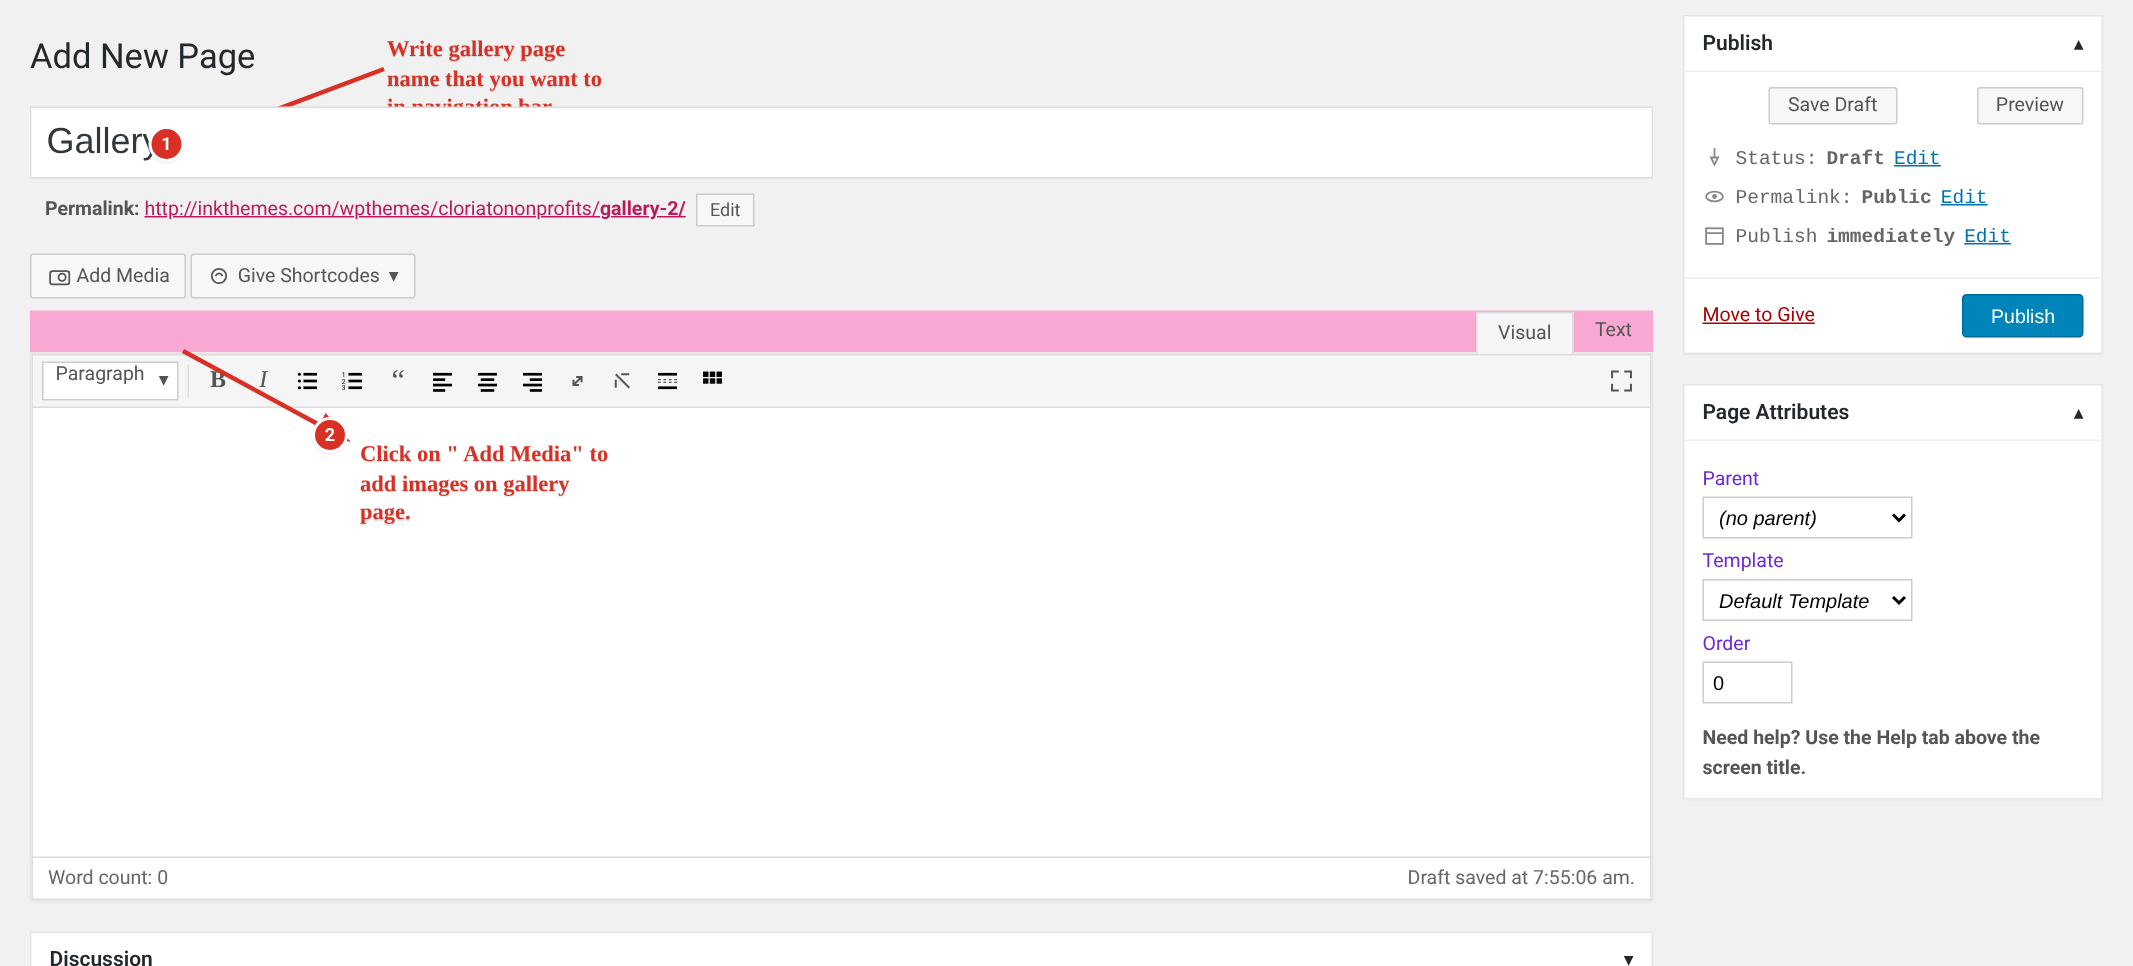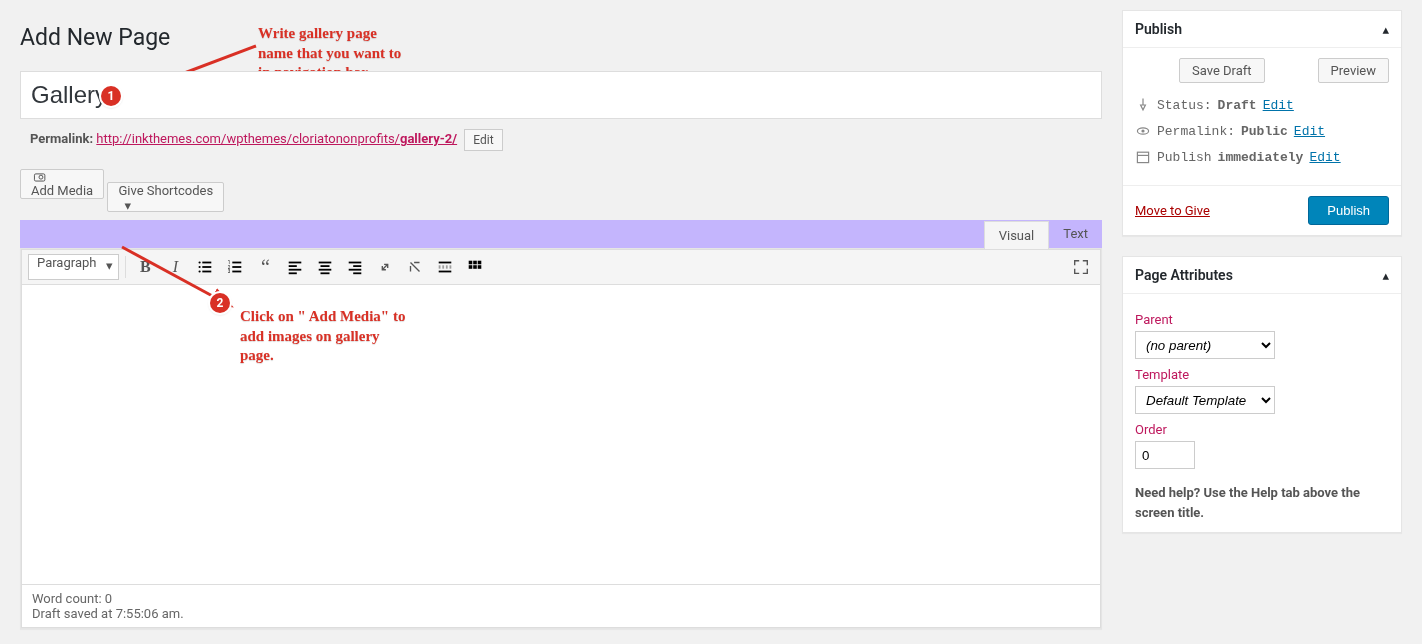--- a/index.html
+++ b/index.html
@@ -7,51 +7,51 @@
   .wrap{padding:10px 20px 30px 20px;display:flex;gap:20px;min-height:640px;}
   .main{flex:1;}
   .side{width:280px;}
   h1.page-title{font-size:23px;font-weight:400;margin:14px 0 20px 0;color:#23282d;}
   .title-input-wrap{background:#fff;border:1px solid #ddd;margin-bottom:6px;}
   .title-input{width:100%;border:none;outline:none;font-size:24px;height:46px;padding:0 10px;color:#32373c;}
   .permalink{font-size:13px;color:#555;padding:4px 0 18px 10px;}
   .permalink a{color:#be185d;text-decoration:underline;}
   .permalink .editbtn{display:inline-block;border:1px solid #ccc;background:#f7f7f7;padding:0 8px;font-size:12px;height:22px;line-height:20px;vertical-align:middle;margin-left:4px;cursor:pointer;}
   .media-row{margin-bottom:8px;}
-  .btn{display:inline-flex;border:1px solid #ccc;background:#f7f7f7;height:30px;padding:0 10px;font-size:13px;color:#555;cursor:pointer;border-radius:2px;flex-direction:column;}
+  .btn{display:inline-flex;align-items:center;border:1px solid #ccc;background:#f7f7f7;height:30px;padding:0 10px;font-size:13px;color:#555;cursor:pointer;border-radius:2px;}
   .btn svg{width:16px;height:16px;margin-right:4px;}
   .editor-box{border:1px solid #e5e5e5;background:#fff;box-shadow:0 1px 1px rgba(0,0,0,.04);}
-  .tabs{display:flex;justify-content:flex-end;border-bottom:0;background:#c4b5fd;}
+  .tabs{display:flex;justify-content:flex-end;border-bottom:0;background:#f9a8d4;}
   .tab{padding:6px 14px;color:#555;cursor:pointer;}
   .tab.active{background:#f5f5f5;border:1px solid #ddd;border-bottom:none;position:relative;top:1px;}
   .toolbar{display:flex;align-items:center;background:#f5f5f5;border:1px solid #ddd;border-bottom:1px solid #ddd;padding:4px 6px;gap:4px;}
   .dd{border:1px solid #ccc;background:#fff;height:26px;padding:0 22px 0 8px;font-size:13px;color:#555;position:relative;cursor:pointer;}
   .dd:after{content:"▾";position:absolute;right:6px;top:3px;color:#555;}
   .tb-btn{width:26px;height:26px;display:flex;align-items:center;justify-content:center;cursor:pointer;color:#555;}
   .tb-btn svg{width:18px;height:18px;}
   .tb-sep{width:1px;height:22px;background:#ddd;margin:0 2px;}
   .tb-spacer{flex:1;}
   .editor-body{min-height:300px;background:#fff;border:1px solid #ddd;border-top:none;position:relative;}
-  .editor-status{display:flex;justify-content:space-between;padding:6px 10px;color:#666;font-size:13px;border:1px solid #ddd;border-top:none;flex-direction:column;}
+  .editor-status{display:flex;justify-content:space-between;padding:6px 10px;color:#666;font-size:13px;border:1px solid #ddd;border-top:none;}
   .disc-box{margin-top:20px;background:#fff;border:1px solid #e5e5e5;box-shadow:0 1px 1px rgba(0,0,0,.04);display:flex;align-items:center;justify-content:space-between;padding:10px 12px;cursor:pointer;}
   .disc-box h2{margin:0;font-size:14px;font-weight:600;}
   
   .postbox{background:#fff;border:1px solid #e5e5e5;box-shadow:0 1px 1px rgba(0,0,0,.04);margin-bottom:20px;}
   .postbox .hd{display:flex;justify-content:space-between;align-items:center;padding:10px 12px;border-bottom:1px solid #eee;cursor:pointer;}
   .postbox .hd h2{margin:0;font-size:14px;font-weight:600;}
   .postbox .bd{padding:10px 12px;font-size:13px;color:#555;}
   .pub-actions-top{display:flex;justify-content:space-between;margin-bottom:14px;margin-left:44px;}
   .ghost-btn{border:1px solid #ccc;background:#f7f7f7;padding:4px 12px;cursor:pointer;color:#555;border-radius:2px;}
   .pub-row{display:flex;align-items:center;gap:6px;margin:10px 0;color:#666;font-family:Liberation Mono, monospace;}
   .pub-row svg{width:16px;height:16px;color:#888;}
   .pub-row a{color:#0073aa;text-decoration:underline;}
   .pub-footer{display:flex;justify-content:space-between;align-items:center;border-top:1px solid #eee;padding:10px 12px;}
   .trash{color:#a00;text-decoration:underline;cursor:pointer;}
   .publish-btn{background:#0085ba;border:1px solid #006799;color:#fff;padding:6px 18px;border-radius:3px;cursor:pointer;font-size:13px;}
-  label.fld{display:block;margin:8px 0 4px 0;color:#be185d;}
+  label.fld{display:block;margin:8px 0 4px 0;color:#6d28d9;}
   select.sel{width:140px;border:1px solid #ccc;height:28px;background:#fff;padding:0 6px;font-style:italic;}
   input.num{width:60px;border:1px solid #ccc;height:28px;padding:0 6px;}
   .help-note{margin-top:14px;line-height:1.5;color:#555;font-weight:bold;}
   
   .ann{position:absolute;pointer-events:none;}
   .ann-badge{width:20px;height:20px;border-radius:50%;background:#d93025;color:#fff;font-size:12px;font-weight:bold;display:flex;align-items:center;justify-content:center;box-shadow:0 0 0 2px #fff, 0 1px 3px rgba(0,0,0,.4);position:absolute;}
   .ann-text{position:absolute;color:#d93025;font-weight:600;font-size:15px;line-height:1.3;font-family:Georgia,serif;text-shadow:0 1px 1px rgba(0,0,0,.15);}
   .pos-rel{position:relative;}
 </style>
 </head>

